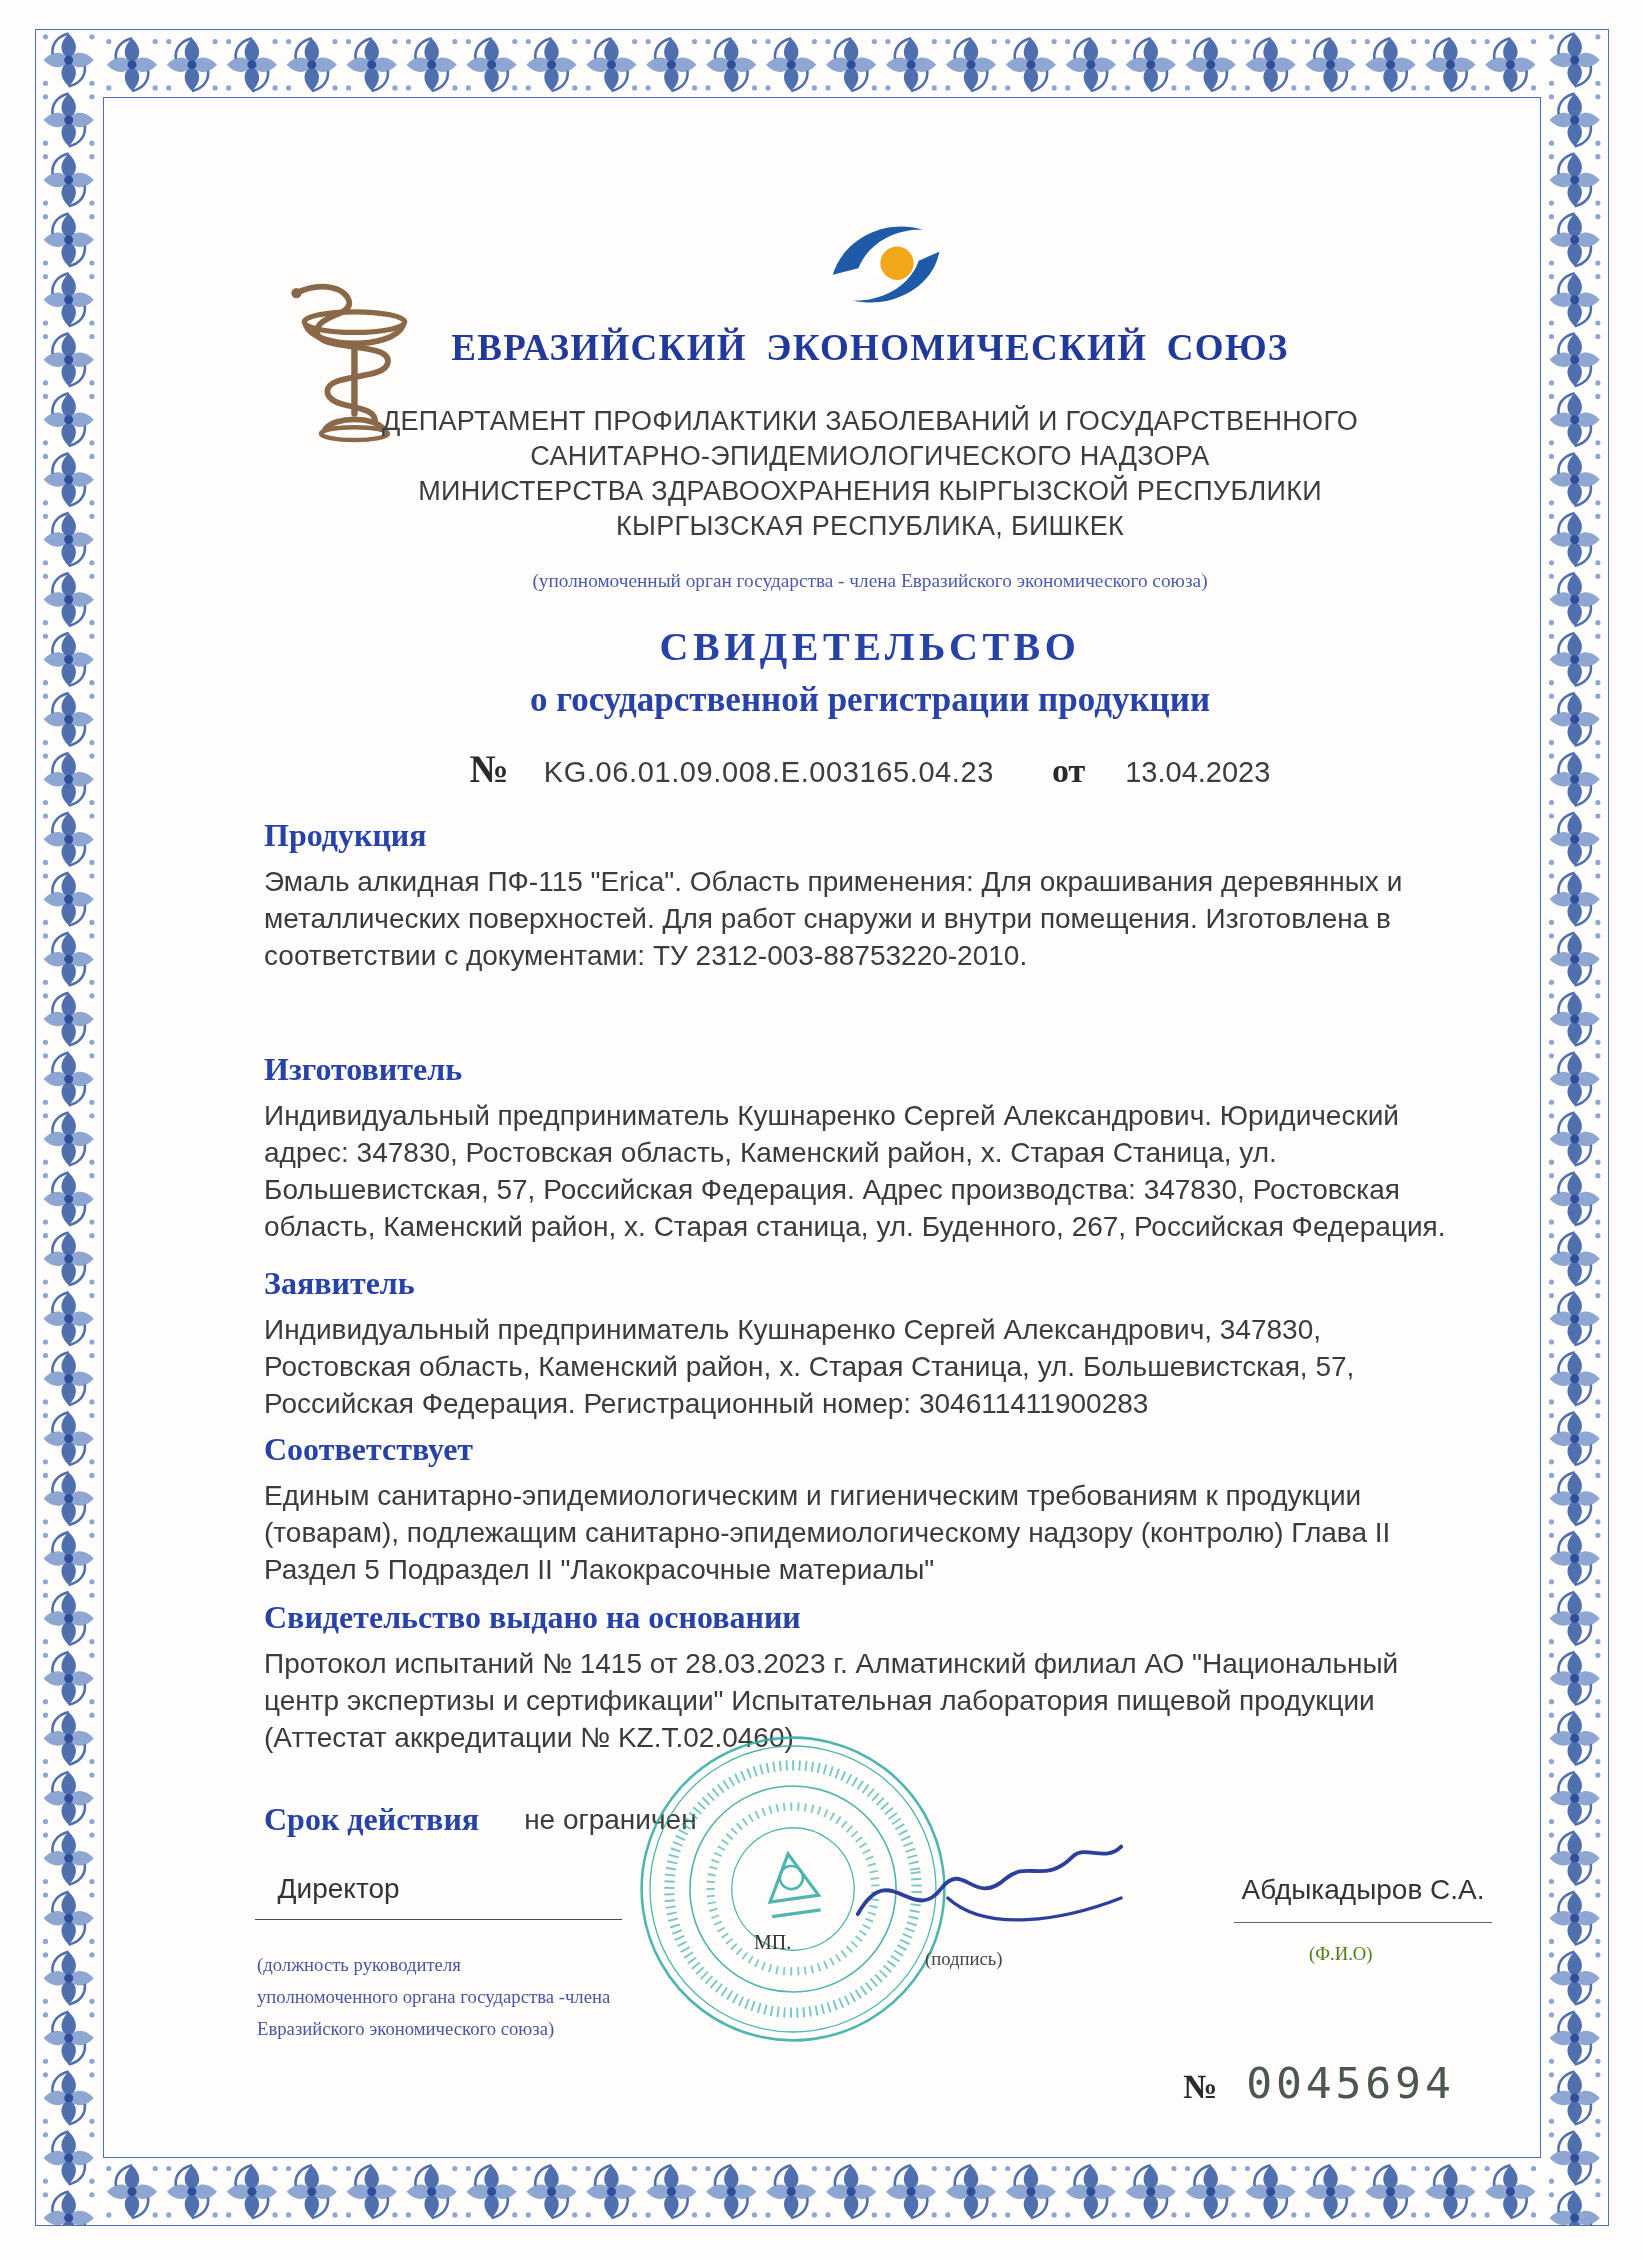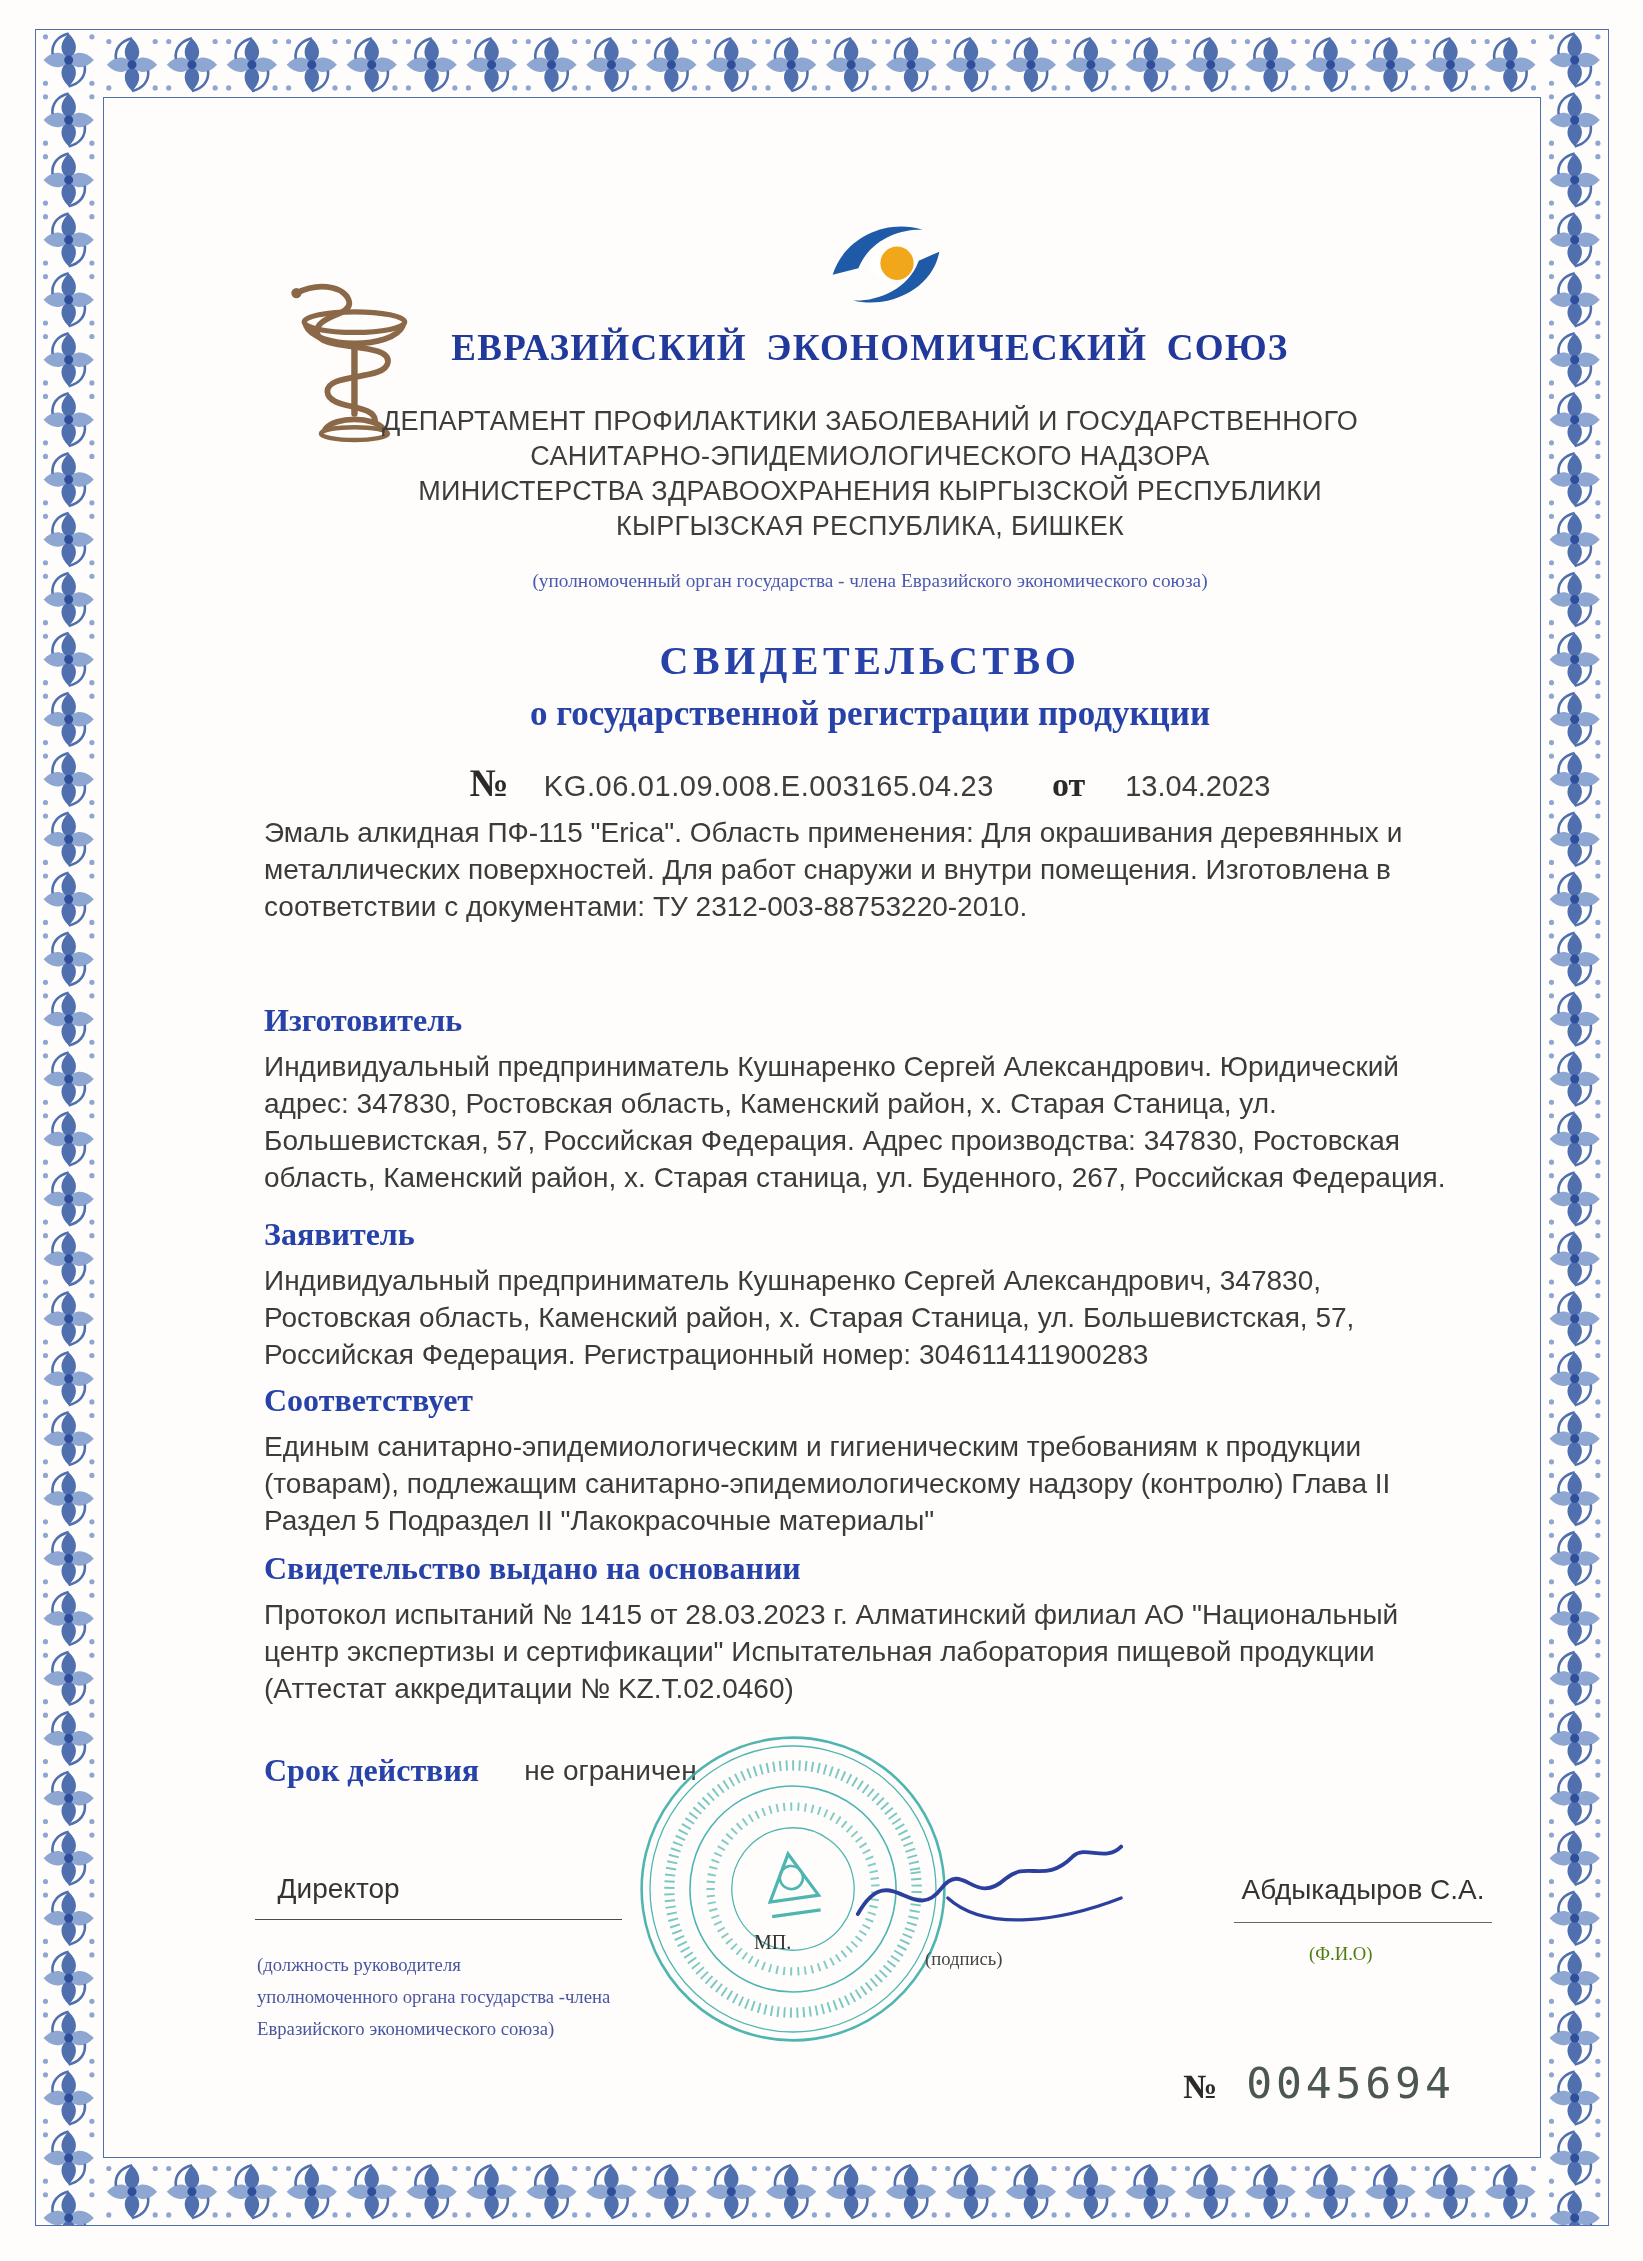--- a/index.html
+++ b/index.html
@@ -20,21 +20,21 @@
     text-align:center; font-family:"Liberation Serif", serif; font-weight:bold;
     font-size:37px; color:#20399b; letter-spacing:1.3px; word-spacing:9px;
   }
   .dept { margin-top:35px; text-align:center; color:#3d3d3d; }
   .dept div { font-size:27px; line-height:35px; letter-spacing:0.3px; }
   .auth-note {
     margin-top:26px; text-align:center; font-family:"Liberation Serif", serif;
     font-size:19.3px; color:#4a5ab0;
   }
   .title-main {
-    margin-top:45px; text-align:center; font-family:"Liberation Serif", serif;
+    margin-top:31px; text-align:center; font-family:"Liberation Serif", serif;
     font-weight:bold; font-size:40px; letter-spacing:4.5px; color:#2742a8;
   }
   .title-sub {
     margin-top:10.3px; text-align:center; font-family:"Liberation Serif", serif;
     font-weight:bold; font-size:35px; color:#2742a8;
   }
   .num-row { margin-top:26px; display:flex; justify-content:center; align-items:baseline; }
   .num-sign { font-family:"Liberation Serif", serif; font-weight:bold; font-size:39px; color:#2a2a2a; }
   .reg-number { margin-left:35px; font-size:29px; color:#3d3d3d; letter-spacing:0.6px; }
   .ot-label { margin-left:58px; font-family:"Liberation Serif", serif; font-weight:bold; font-size:34px; color:#2a2a2a; }
@@ -268,20 +268,21 @@
     <div class="title-main">СВИДЕТЕЛЬСТВО</div>
     <div class="title-sub">о государственной регистрации продукции</div>
 
     <div class="num-row">
       <span class="num-sign">№</span>
       <span class="reg-number">KG.06.01.09.008.E.003165.04.23</span>
       <span class="ot-label">от</span>
       <span class="reg-date">13.04.2023</span>
     </div>
 
+    <div class="sec-h mt-product">Продукция</div>
     <p class="sec-b">Эмаль алкидная ПФ-115 "Erica". Область применения: Для окрашивания деревянных и металлических поверхностей. Для работ снаружи и внутри помещения. Изготовлена в соответствии с документами: ТУ 2312-003-88753220-2010.</p>
 
     <div class="sec-h mt-manufacturer">Изготовитель</div>
     <p class="sec-b">Индивидуальный предприниматель Кушнаренко Сергей Александрович. Юридический адрес: 347830, Ростовская область, Каменский район, х. Старая Станица, ул. Большевистская, 57, Российская Федерация. Адрес производства: 347830, Ростовская область, Каменский район, х. Старая станица, ул. Буденного, 267, Российская Федерация.</p>
 
     <div class="sec-h mt-applicant">Заявитель</div>
     <p class="sec-b">Индивидуальный предприниматель Кушнаренко Сергей Александрович, 347830, Ростовская область, Каменский район, х. Старая Станица, ул. Большевистская, 57, Российская Федерация. Регистрационный номер: 304611411900283</p>
 
     <div class="sec-h mt-compliance">Соответствует</div>
     <p class="sec-b">Единым санитарно-эпидемиологическим и гигиеническим требованиям к продукции (товарам), подлежащим санитарно-эпидемиологическому надзору (контролю) Глава II Раздел 5 Подраздел II "Лакокрасочные материалы"</p>

